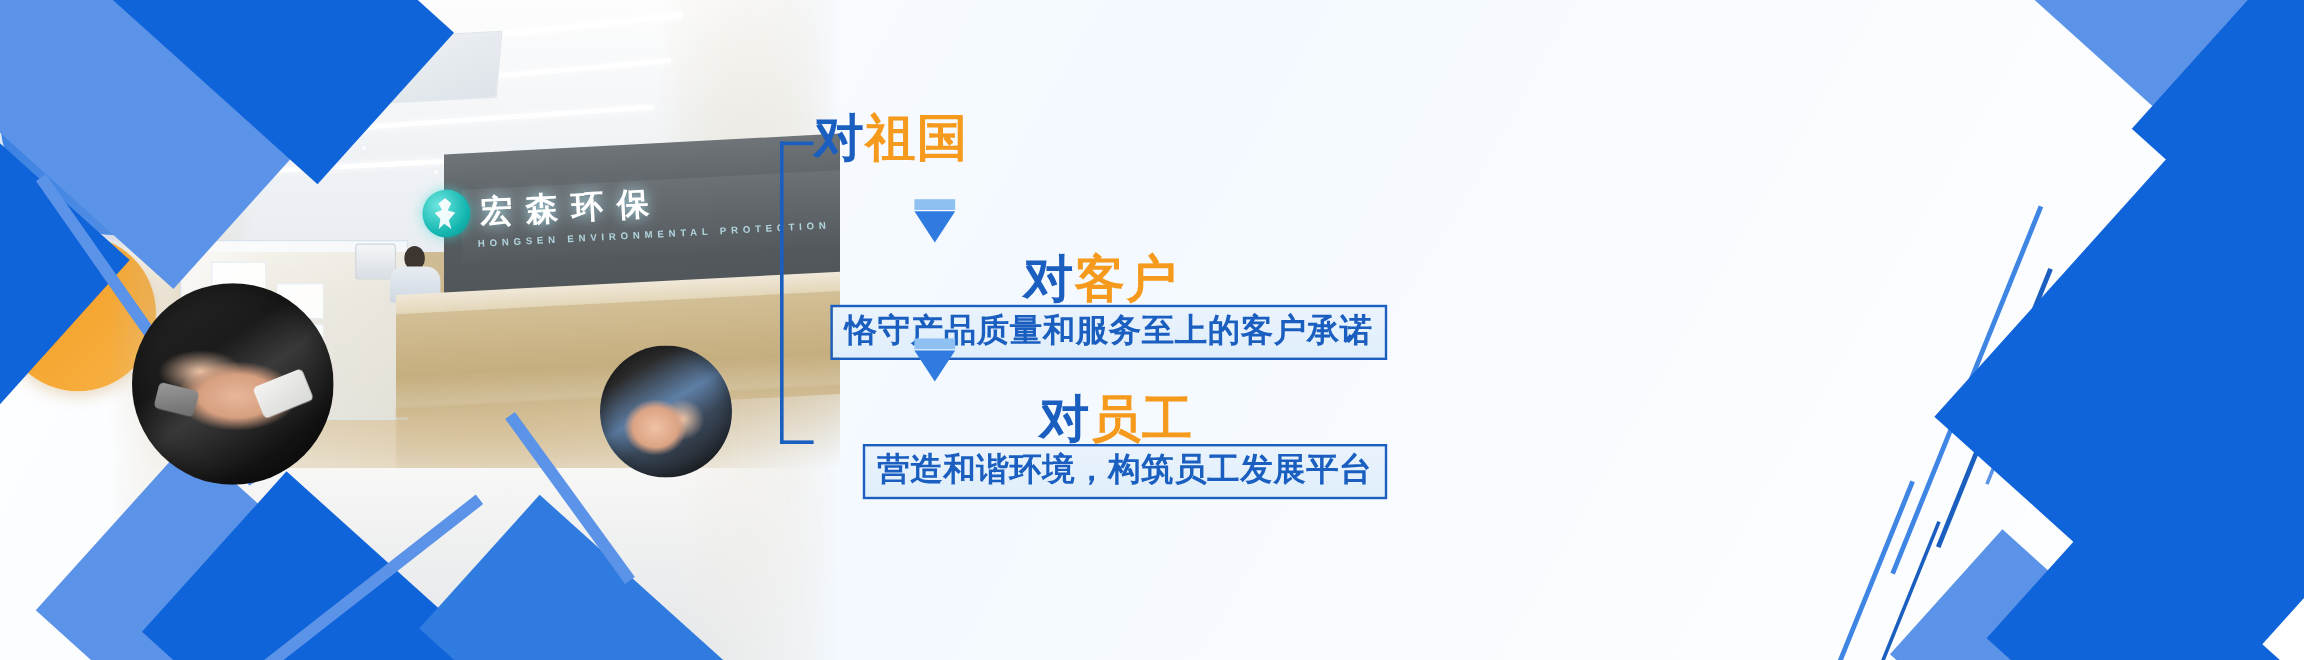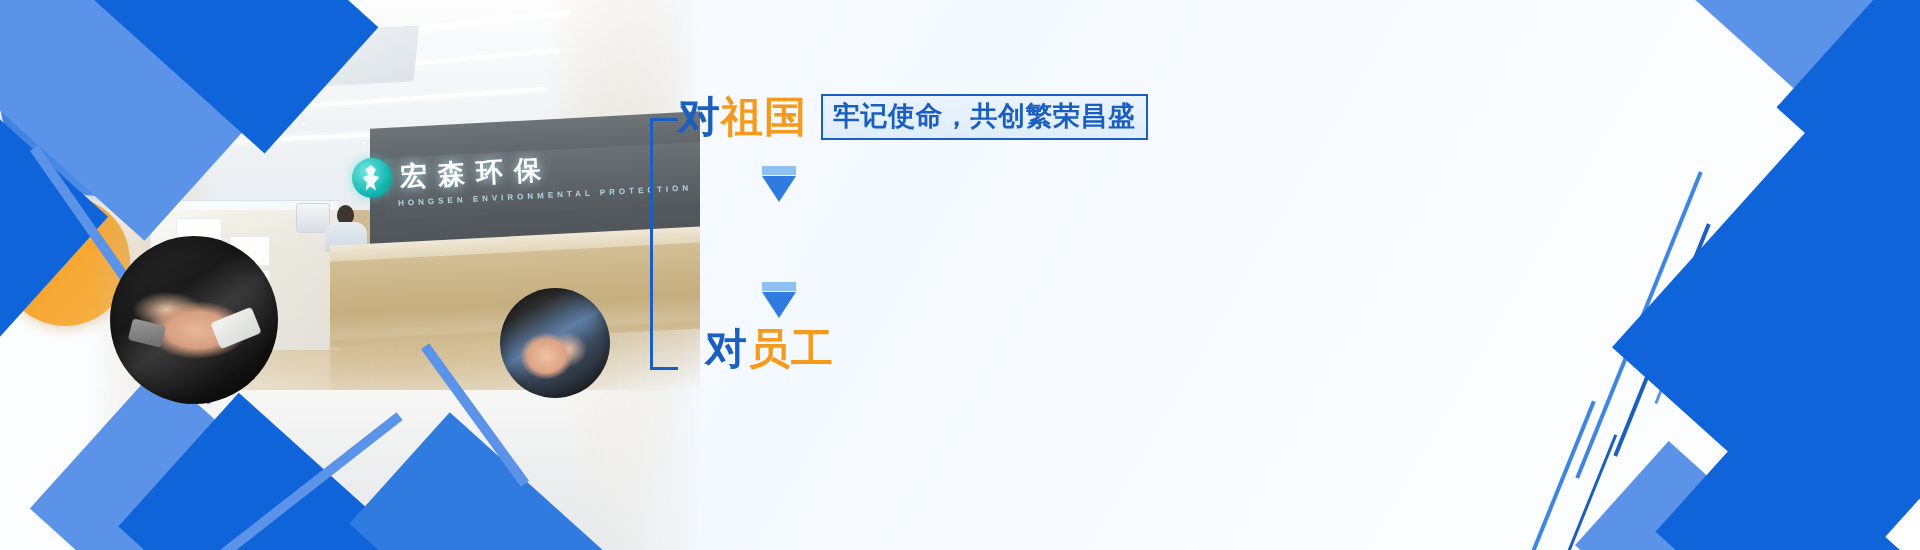--- a/index.html
+++ b/index.html
@@ -236,21 +236,21 @@
   .content {
     position:absolute; left:650px; top:70px; width:700px; height:330px;
   }
   .bracket {
     position:absolute; left:0; top:48px; width:28px; height:252px;
     border-left:3px solid #1a5fc0;
     border-top:3px solid #1a5fc0;
     border-bottom:3px solid #1a5fc0;
   }
   .row {
-    position:absolute; left:28px; display:flex; align-items:center; white-space:nowrap;
+    position:absolute; left:28px; display:flex; align-items:center; white-space:nowrap;flex-direction:column;
   }
   .row1 { top:24px; }
   .row2 { top:142px; }
   .row3 { top:258px;margin-left:27px; }
 
   .lead {
     font-size:42px; font-weight:700; line-height:1;
     font-family:"DejaVu Sans","Liberation Sans",sans-serif;
     letter-spacing:1px;
   }
@@ -352,34 +352,40 @@
   <div class="geo g-r-bot-light"></div>
   <div class="geo g-r-bot-dark"></div>
 
   <div class="content">
     <div class="bracket"></div>
 
     <div class="row row1">
       <div class="lead">
         <span class="w-blue">对</span><span class="w-orange">祖国</span>
       </div>
-      <div class="tagbox">牢记使命，共创繁荣昌盛</div>
     </div>
 
     <div class="arrow arrow1">
       <div class="bar"></div>
       <div class="tri"></div>
     </div>
 
+    <div class="row row2">
+      <div class="lead">
+        <span class="w-blue">对</span><span class="w-orange">客户</span>
+      </div>
+      <div class="tagbox">恪守产品质量和服务至上的客户承诺</div>
+    </div>
 
     <div class="arrow arrow2">
       <div class="bar"></div>
       <div class="tri"></div>
     </div>
 
     <div class="row row3">
       <div class="lead">
         <span class="w-blue">对</span><span class="w-orange">员工</span>
       </div>
+      <div class="tagbox">营造和谐环境，构筑员工发展平台</div>
     </div>
   </div>
 
 </div>
 
 </body></html>

